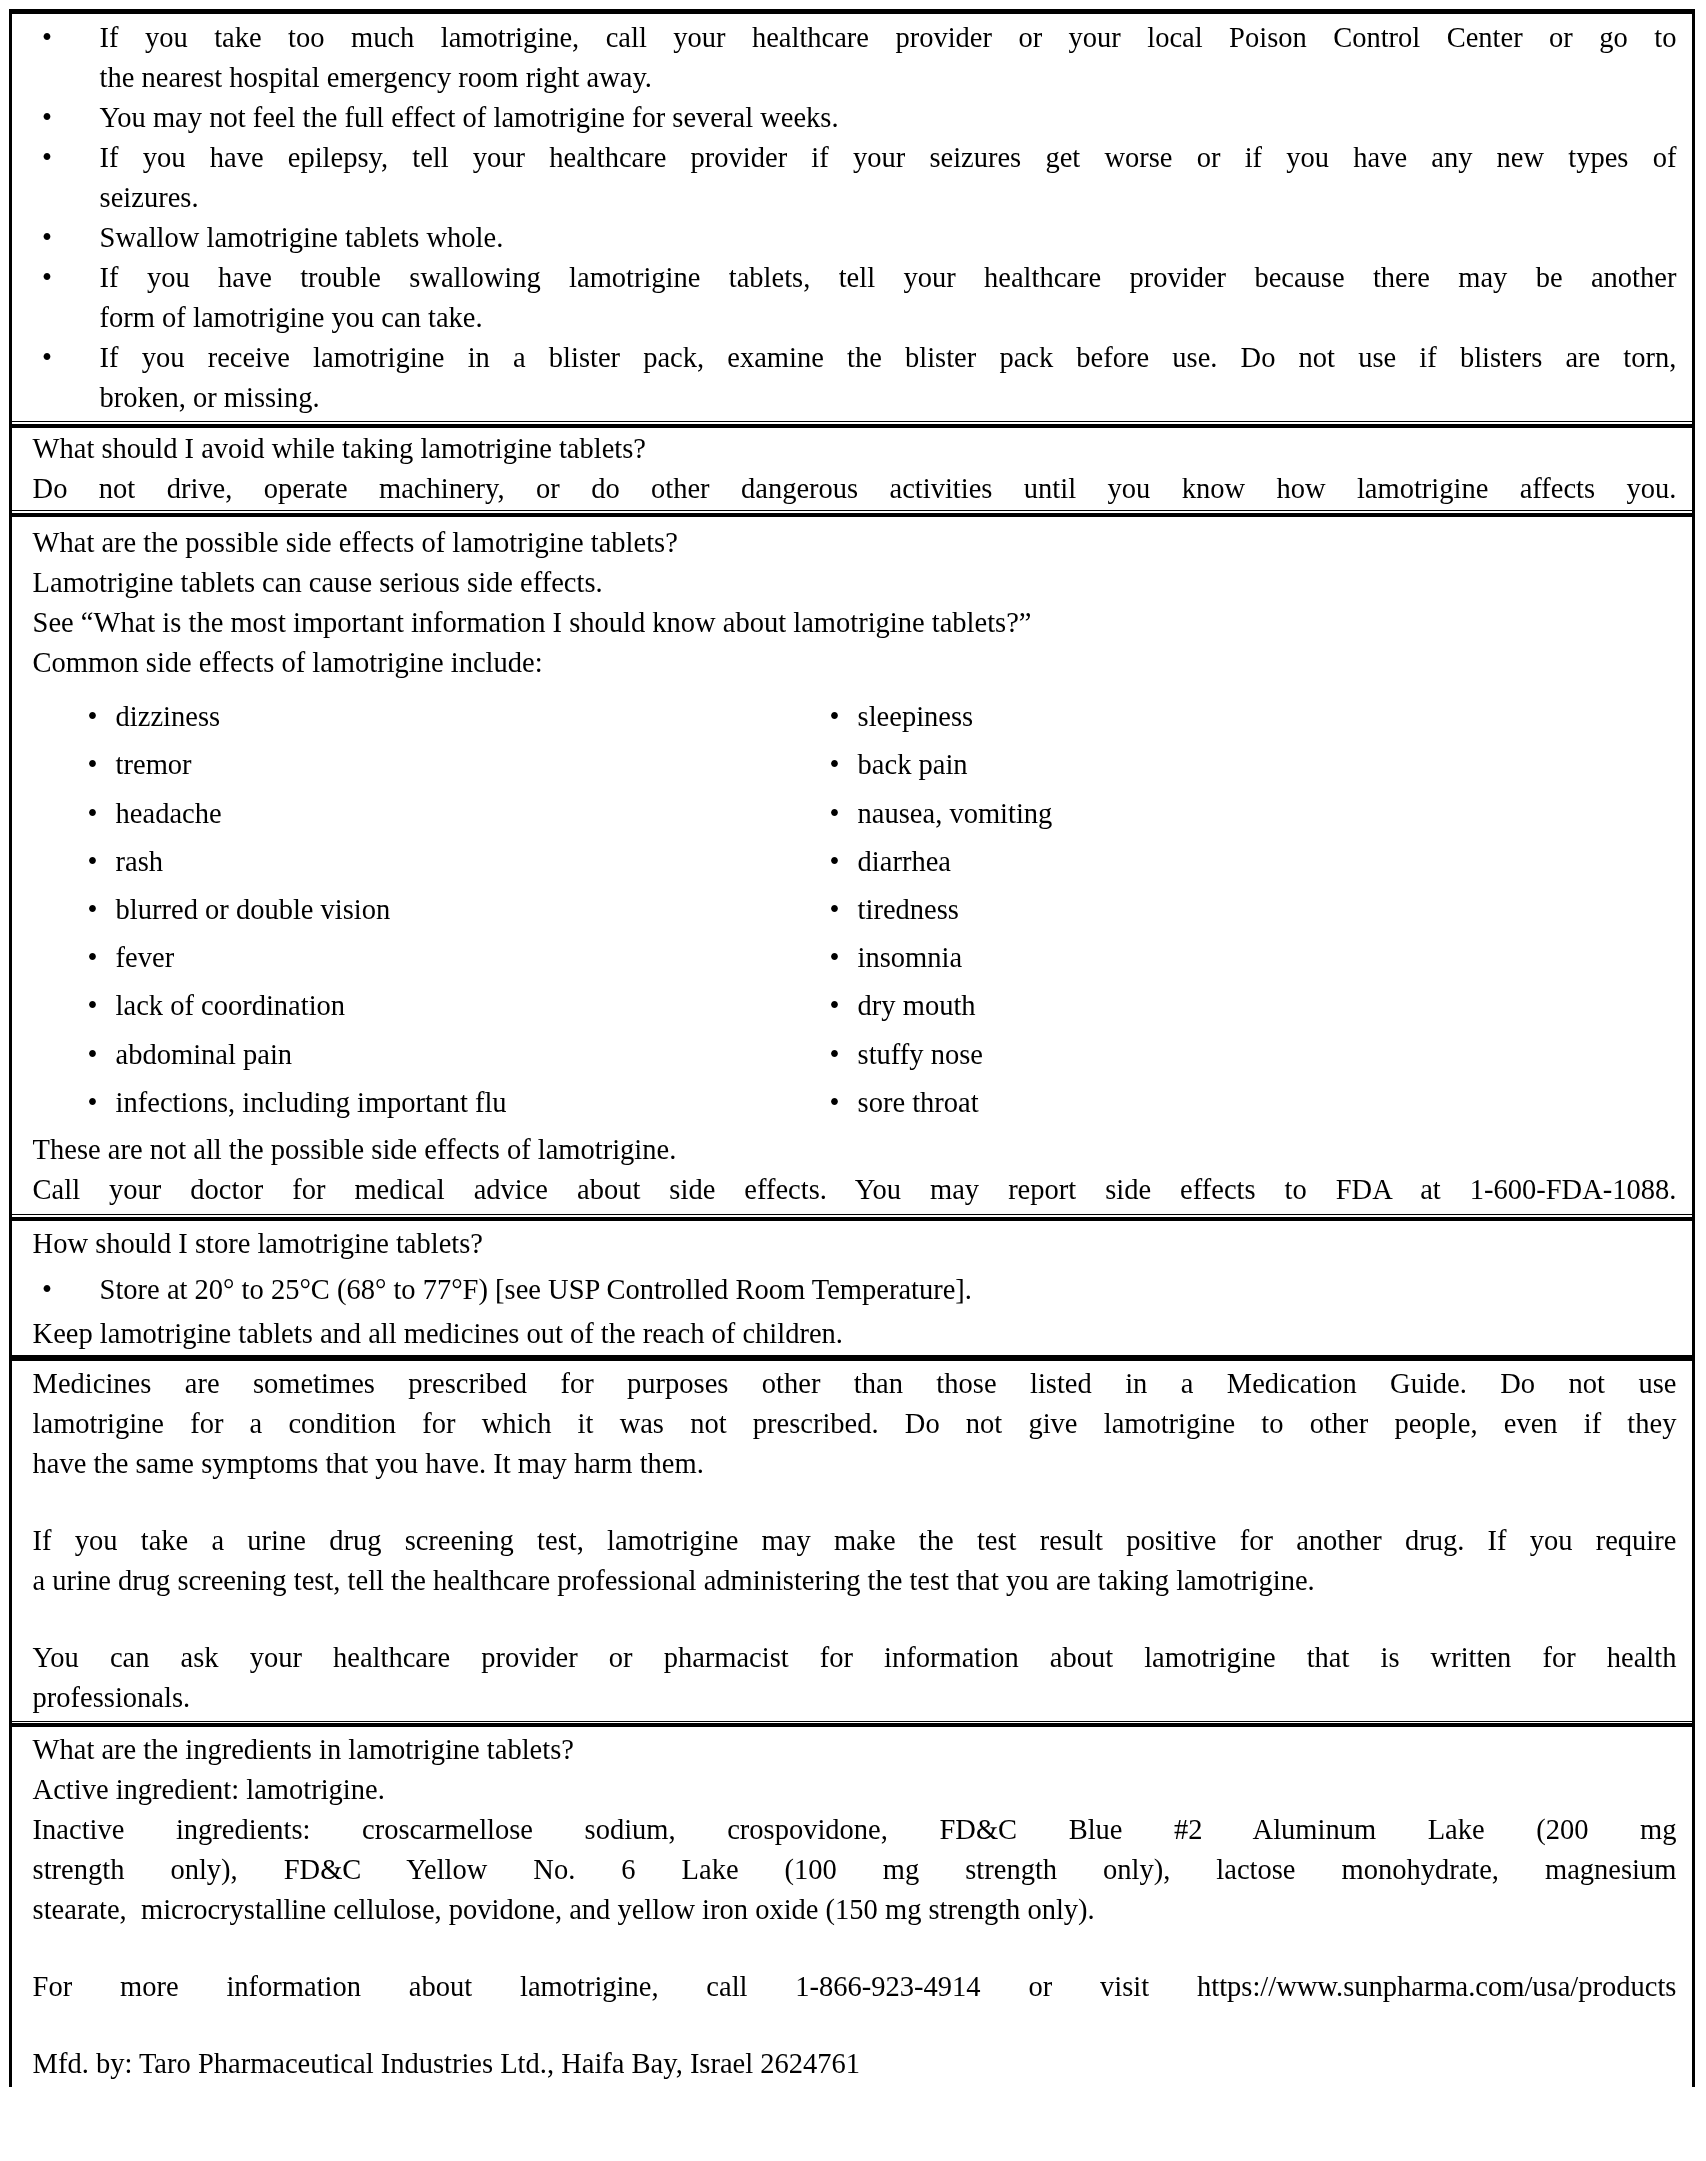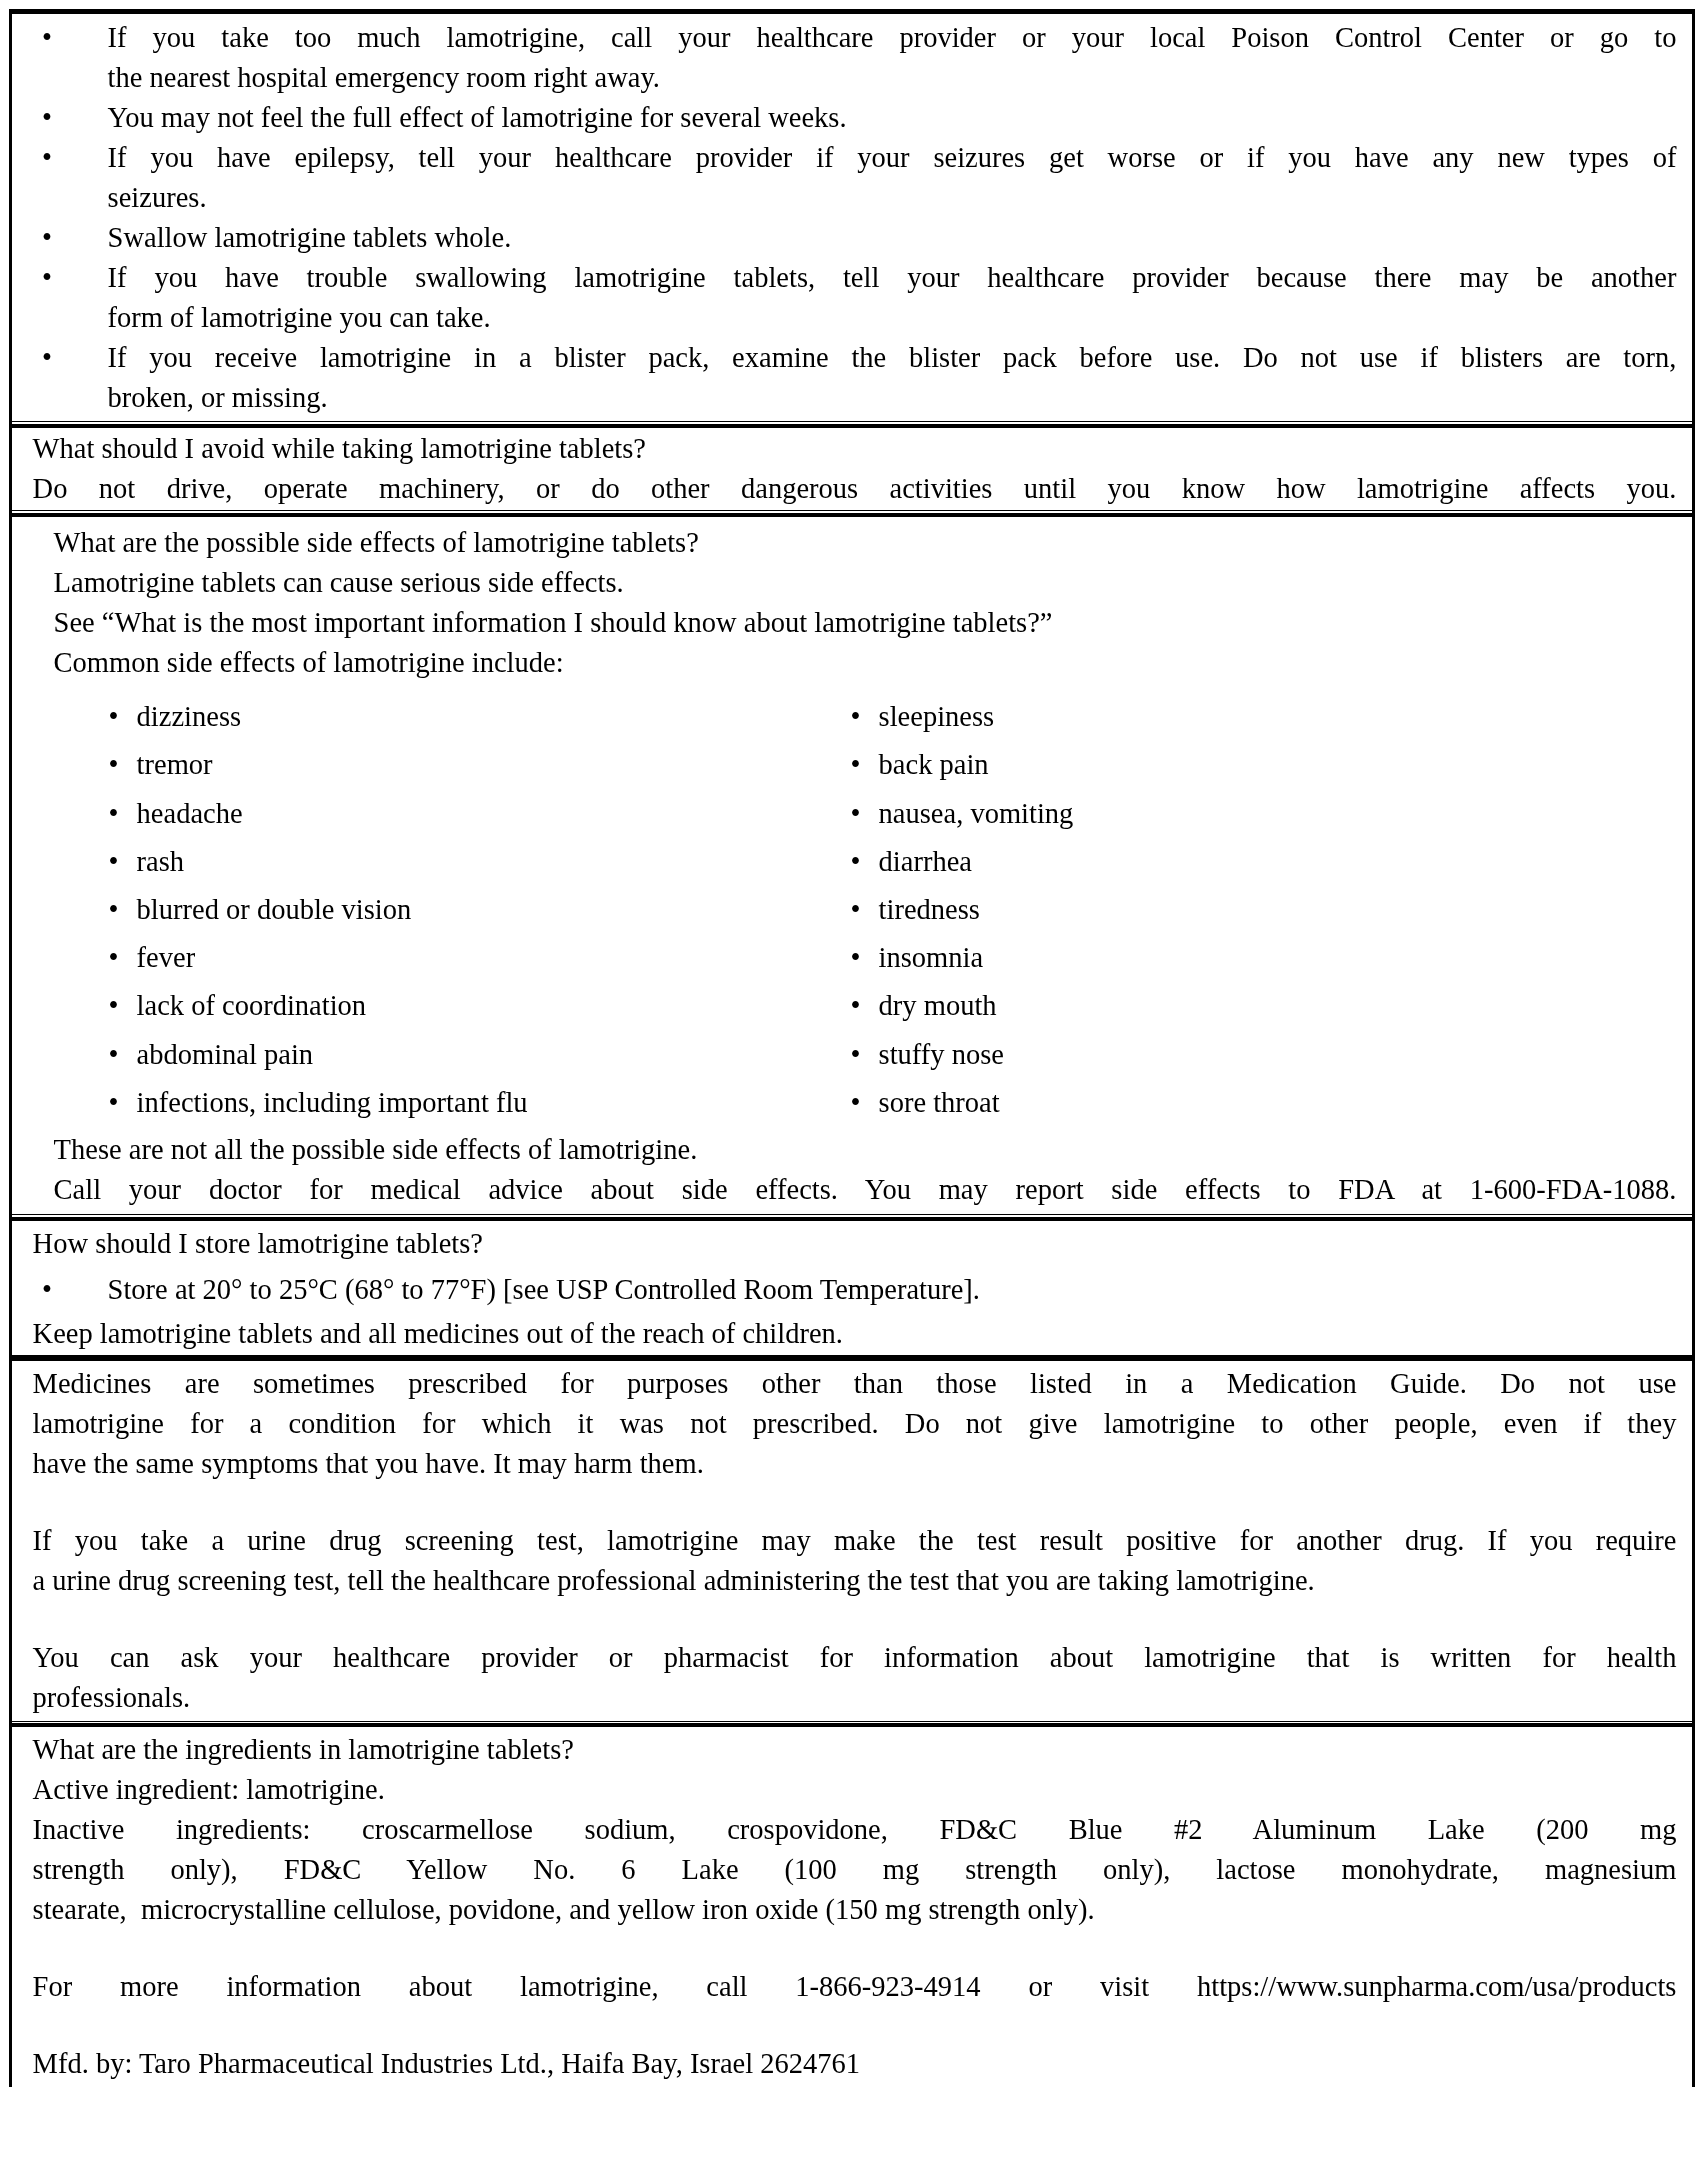--- a/index.html
+++ b/index.html
@@ -11,35 +11,35 @@
   }
   .doc {
     margin:8.6px 12px 0 8.6px;
     border-left:3px solid #000;
     border-right:3.5px solid #000;
     border-top:5.6px solid #000;
   }
   section { padding:3.5px 15.6px 2.6px 21px; }
   #sec-warnings   { padding-top:4.3px; padding-bottom:3.5px; }
   #sec-avoid      { padding-top:0.9px;  padding-bottom:0.9px; }
-  #sec-side-effects { padding-top:6px; padding-bottom:4.3px;margin-left:21px; }
+  #sec-side-effects { padding-top:6px; padding-bottom:4.3px; }
   #sec-storage    { padding-top:3.5px; padding-bottom:1.7px; }
   #sec-general    { padding-top:2.6px; padding-bottom:2.6px; }
   #sec-ingredients{ padding-top:2.6px; padding-bottom:3.5px; }
 
   .sep { height:1.7px; border-top:1.3px solid #000; border-bottom:4.3px solid #000; }
   .sep-thick { height:6px; border:none; background:#000; }
 
   .hline { font-weight:normal; }
   .pline, .hline { min-height:40px; }
   .j { text-align:justify; text-align-last:justify; }
 
   .li { display:flex; }
   .li .dot { flex:0 0 67px; box-sizing:border-box; padding-left:9.5px; }
-  .li .txt { flex:1 1 auto; min-width:0;margin-left:8px; }
+  .li .txt { flex:1 1 auto; min-width:0; }
   #sec-storage .li { margin:6px 0 3.5px; }
 
   .cols { display:flex; margin:14.7px 0 7px 55px; }
   .colL { flex:0 0 742px; }
   .colR { flex:1 1 auto; }
   .li2 { display:flex; margin-bottom:8.2px; }
   .li2:last-child { margin-bottom:0; }
   .li2 .dot2 { flex:0 0 28px; }
 
   .gap { height:37px; }

